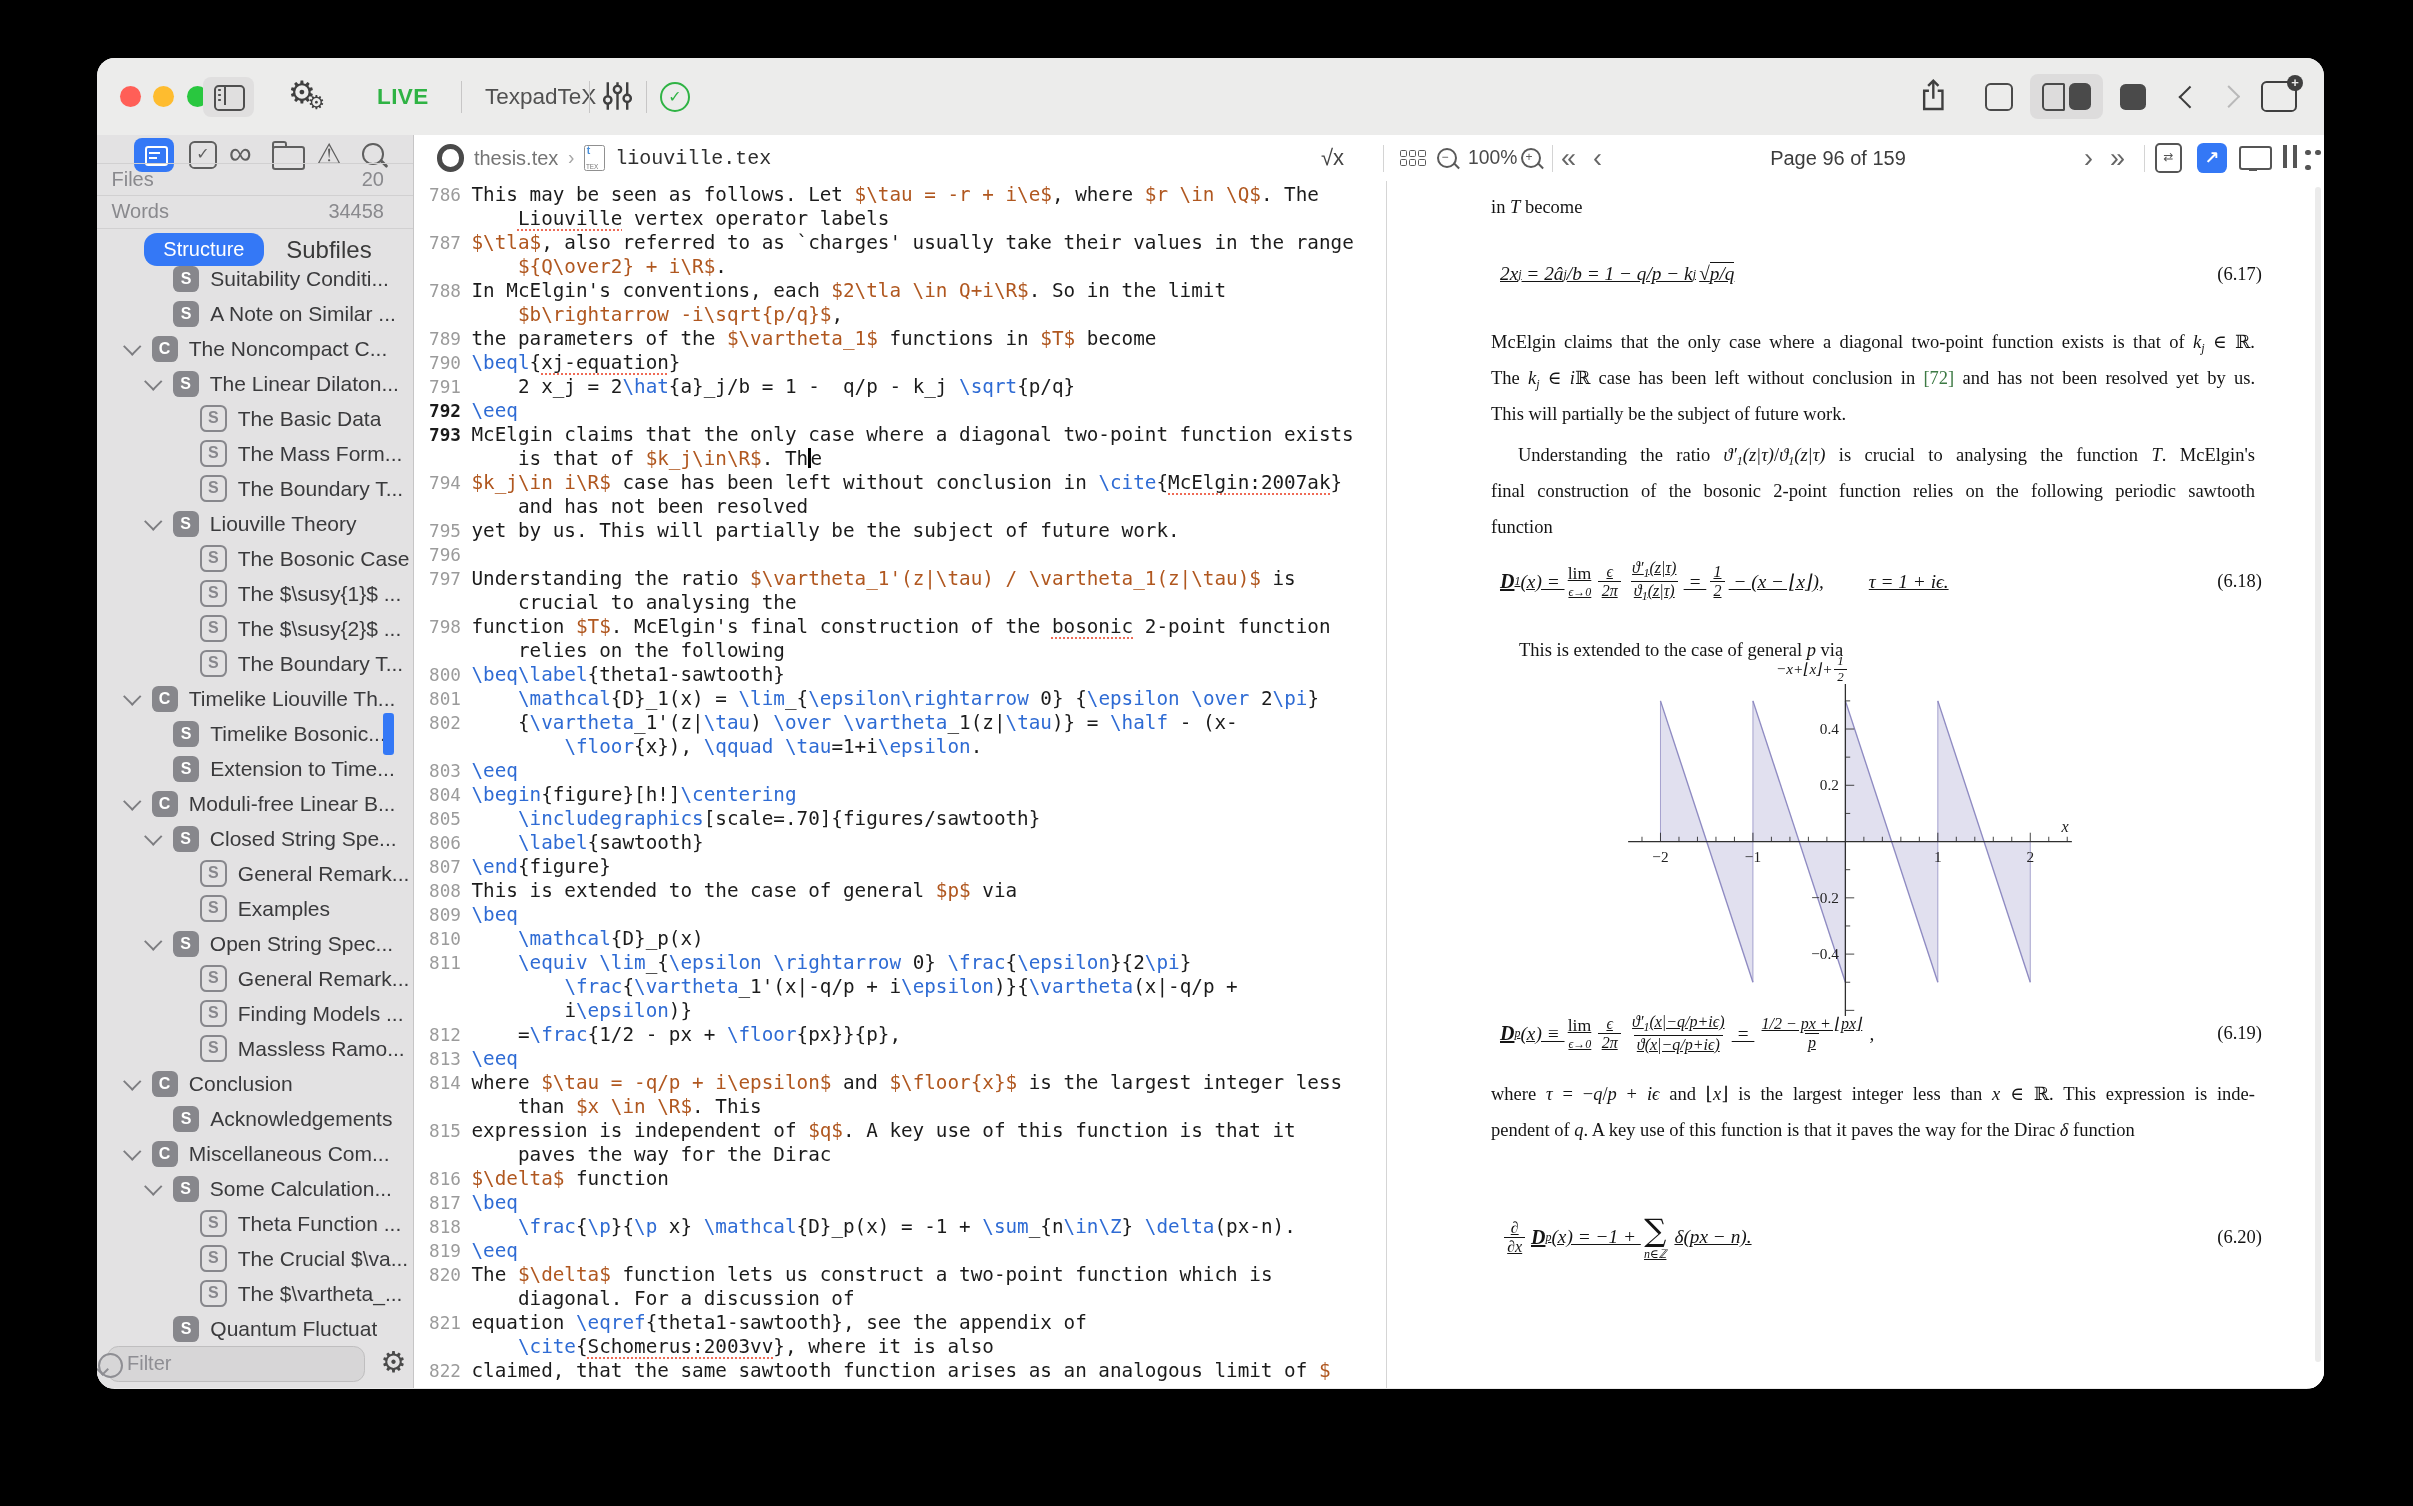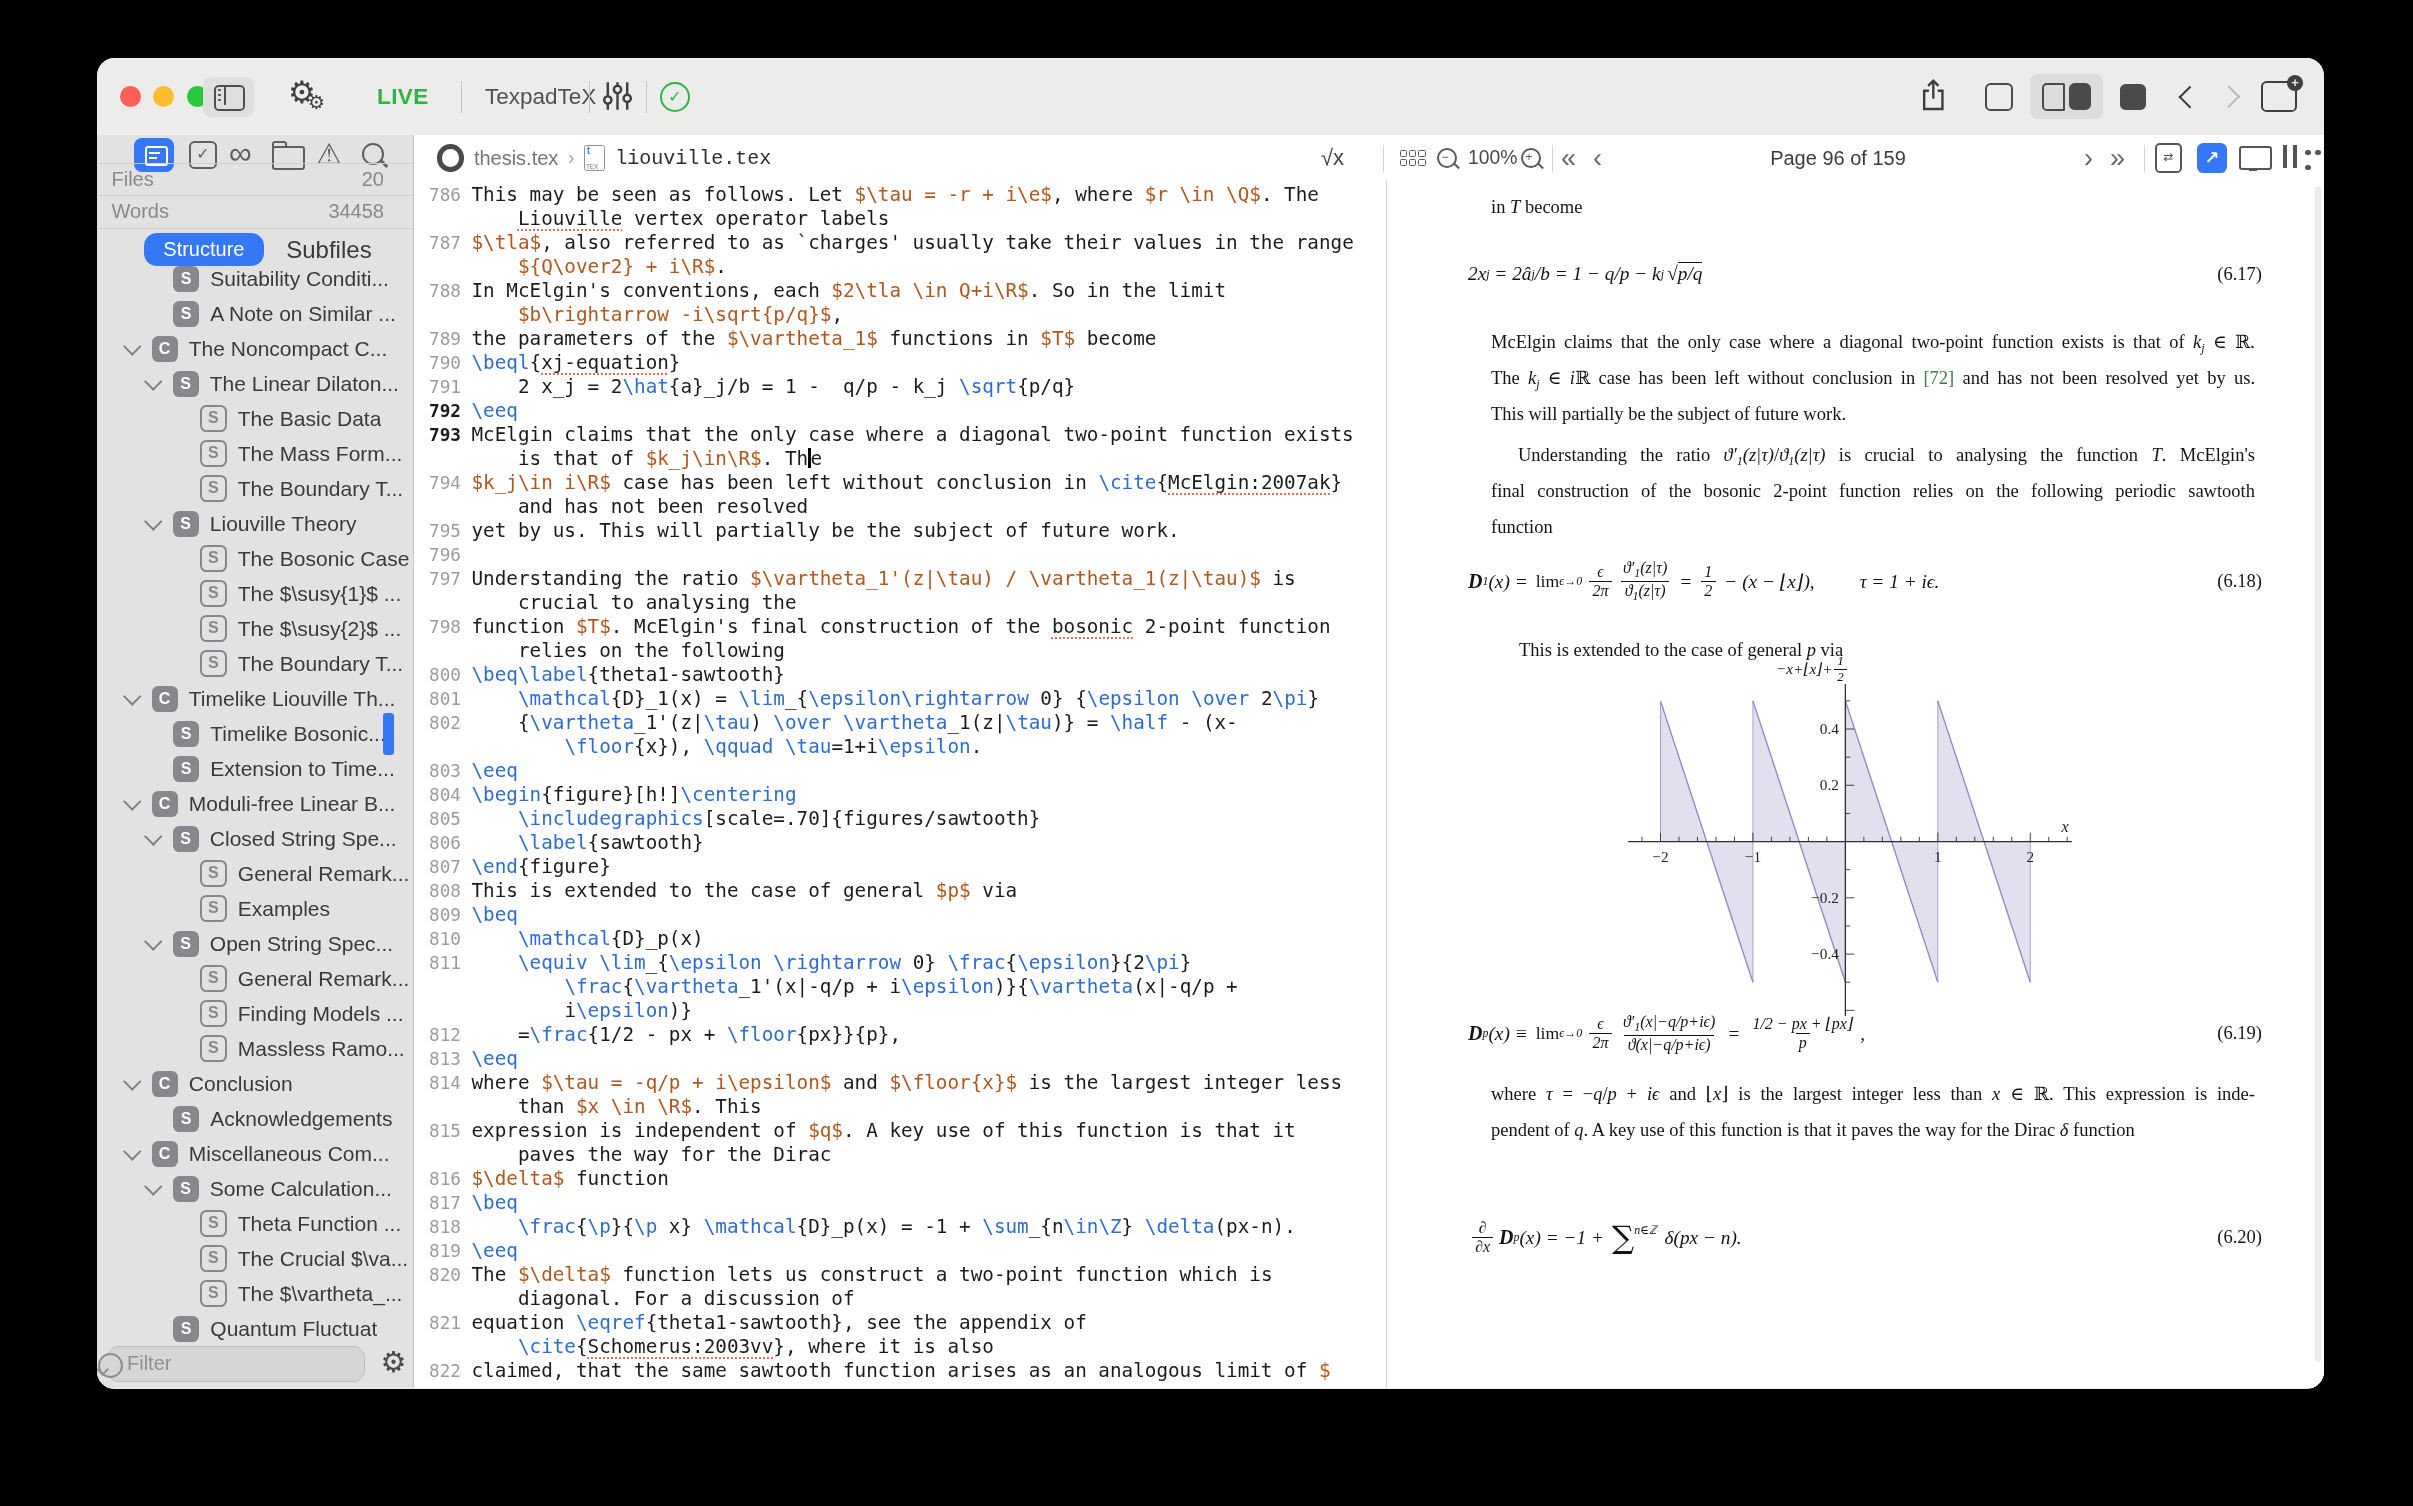--- a/index.html
+++ b/index.html
@@ -121,27 +121,27 @@
   
   #pdf{position:absolute;left:973px;top:46px;right:0;bottom:0;background:#fff;overflow:hidden;
        font-family:"Liberation Serif","DejaVu Serif",serif;color:#141414;}
   .pblock{position:absolute;left:104px;width:764px;}
   .pline{height:36px;line-height:36px;font-size:18.5px;}
   .pline.j{text-align:justify;text-align-last:justify;}
   .pline.ind{text-indent:27px;}
   .t-i{font-style:italic;} .t-g{color:#3d7a44;}
   .t-sub{font-size:12px;font-style:italic;vertical-align:-4px;}
   .eqrow{position:absolute;left:0;width:938px;display:flex;align-items:center;}
-  .eqin{margin-left:81px;font-size:19.3px;display:flex;align-items:center;white-space:pre;}
+  .eqin{margin-left:113px;font-size:19.3px;display:flex;align-items:center;white-space:pre;text-decoration:underline;}
   .eqin .mi{font-style:italic;} .eqin .mr{font-style:normal;}
   .eqnum{position:absolute;right:63px;font-size:18.5px;}
   .frac{display:inline-flex;flex-direction:column;align-items:center;vertical-align:middle;margin:0 4px;font-size:16px;line-height:1.15;}
   .frac .den{border-top:1.4px solid #141414;padding:0 3.2px;}
   .frac .num{padding:0 3.2px;}
-  .limc{display:inline-flex;flex-direction:row;align-items:flex-start;margin:0 3.2px;line-height:1;}
+  .limc{display:inline-flex;flex-direction:column;align-items:flex-end;margin:0 3.2px;line-height:1;}
   .limc .lbase{font-size:17.7px;} .limc .lund{font-size:12px;margin-top:2.4px;}
   .sumc .lbase{font-size:31px;font-family:"DejaVu Serif",serif;}
   .rad .bar{border-top:1.4px solid #141414;font-style:italic;}
   .mcal{font-style:italic;font-weight:700;font-size:20px;}
   #fig-title{position:absolute;display:flex;align-items:center;font-size:15.3px;font-style:italic;}
   #fig-title .frac{font-size:13px;margin:0 1.6px;}
   #pdf-scroll{position:absolute;right:3.2px;top:6.4px;width:5.6px;height:1175px;background:#ebebeb;border-radius:3.2px;}
   svg text{font-family:"Liberation Serif","DejaVu Serif",serif;}
 </style>
 </head>

